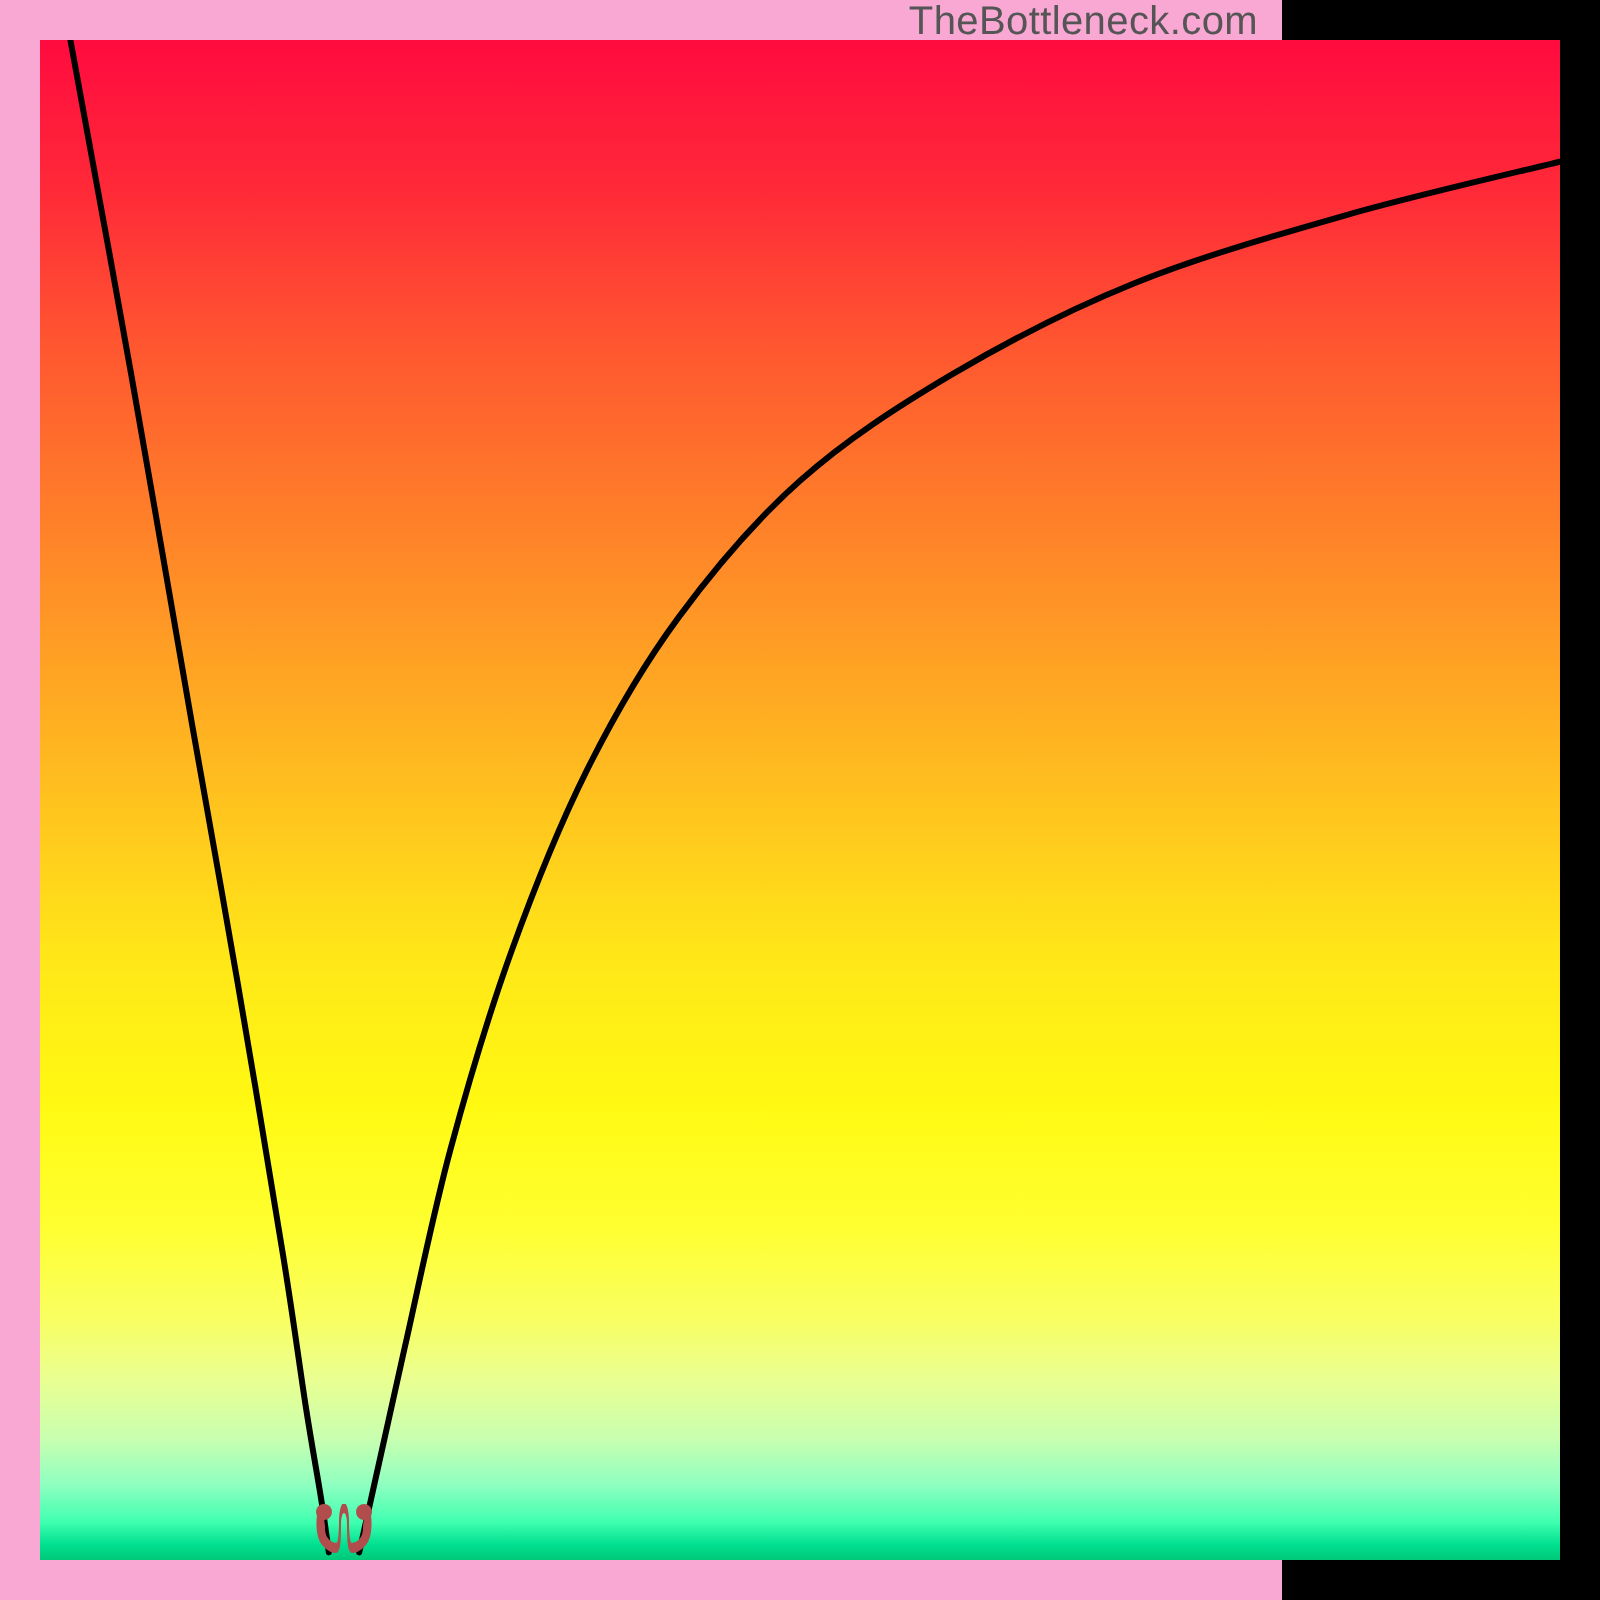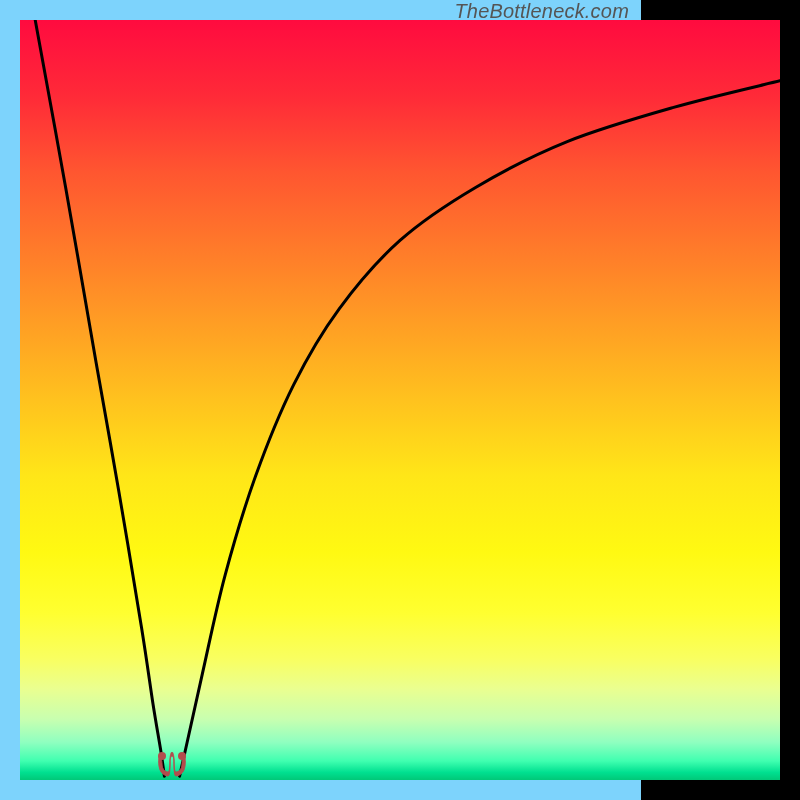--- a/index.html
+++ b/index.html
@@ -7,22 +7,21 @@
     padding: 0;
     width: 800px;
     height: 800px;
     background: #000;
     font-family: Arial, Helvetica, sans-serif;
   }
   .outer {
     position: relative;
     width: 641px;
     height: 800px;
-    background: #7dd3fc;
-    font-style: italic;
+    background: #f9a8d4;
   }
   .plot {
     position: absolute;
     left: 20px;
     top: 20px;
     width: 760px;
     height: 760px;
     background: linear-gradient(to bottom,
       #ff0b3f 0%,
       #ff2a38 10%,

